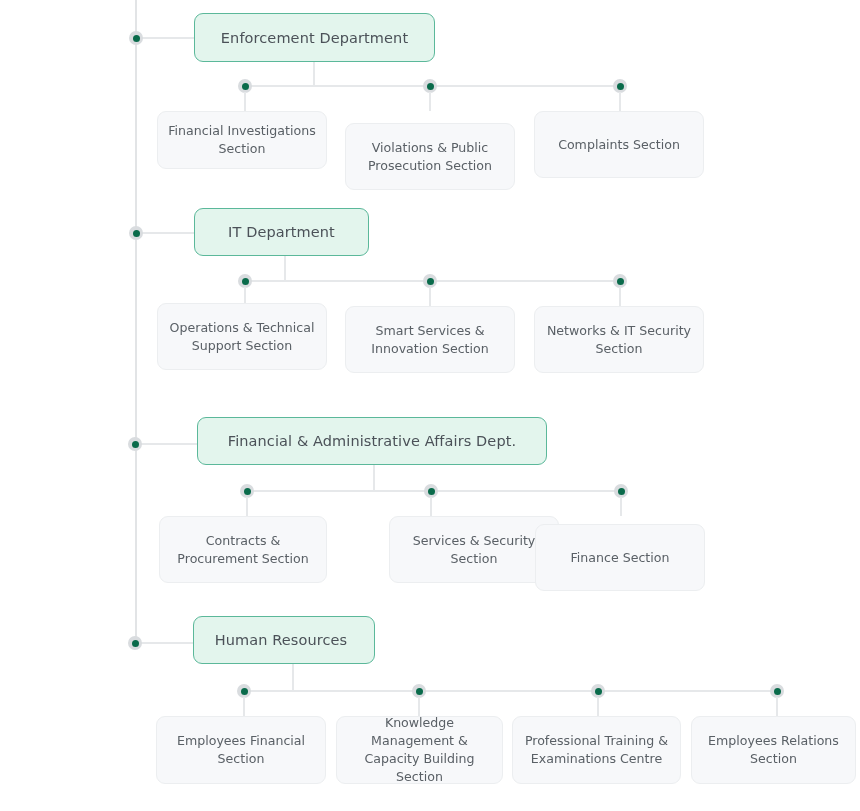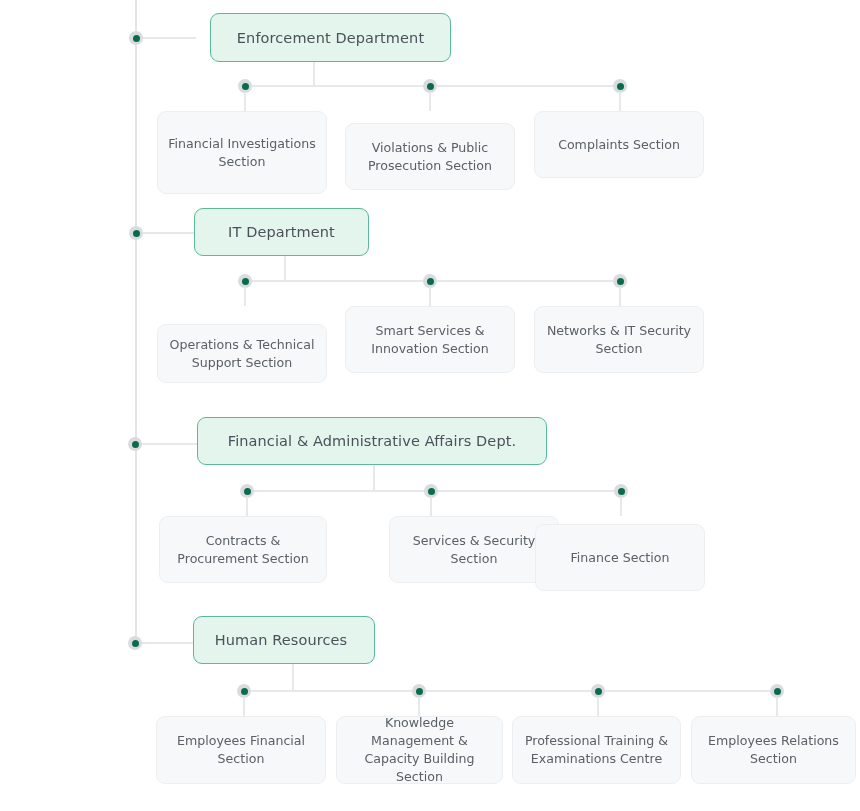--- a/index.html
+++ b/index.html
@@ -84,37 +84,37 @@
 </head>
 <body>
 
 <div id="stage">
 
   <div class="spine" style="left:135px; top:0px; height:643px;"></div>
 
   <div class="h-line" style="left:136px; top:37px; width:60px;"></div>
   <div class="dot" style="left:129px; top:31px;"></div>
 
-  <div class="dept-box" style="left:210px; top:13px; width:241px; height:49px;">
+  <div class="dept-box" style="left:194px; top:13px; width:241px; height:49px;">
     <span>Enforcement Department</span>
   </div>
 
   <div class="v-line" style="left:313px; top:62px; height:24px;"></div>
 
   <div class="h-line" style="left:245px; top:85px; width:376px;"></div>
 
   <div class="dot" style="left:238px; top:79px;"></div>
   <div class="dot" style="left:423px; top:79px;"></div>
   <div class="dot" style="left:613px; top:79px;"></div>
 
   <div class="v-line" style="left:244px; top:92px; height:19px;"></div>
   <div class="v-line" style="left:429px; top:92px; height:19px;"></div>
   <div class="v-line" style="left:619px; top:92px; height:19px;"></div>
 
-  <div class="sec-box" style="left:157px; top:111px; width:170px; height:83px;align-items:center;">
+  <div class="sec-box" style="left:157px; top:111px; width:170px; height:58px;align-items:center;">
     <span>Financial Investigations Section</span>
   </div>
   <div class="sec-box" style="left:345px; top:111px; width:170px; height:67px;margin-top:12px;">
     <span>Violations &amp; Public Prosecution Section</span>
   </div>
   <div class="sec-box" style="left:534px; top:111px; width:170px; height:67px;">
     <span>Complaints Section</span>
   </div>
 
   <div class="h-line" style="left:136px; top:232px; width:60px;"></div>
@@ -127,21 +127,21 @@
   <div class="v-line" style="left:284px; top:256px; height:25px;"></div>
   <div class="h-line" style="left:245px; top:280px; width:376px;"></div>
 
   <div class="dot" style="left:238px; top:274px;"></div>
   <div class="dot" style="left:423px; top:274px;"></div>
   <div class="dot" style="left:613px; top:274px;"></div>
   <div class="v-line" style="left:244px; top:287px; height:19px;"></div>
   <div class="v-line" style="left:429px; top:287px; height:19px;"></div>
   <div class="v-line" style="left:619px; top:287px; height:19px;"></div>
 
-  <div class="sec-box" style="left:157px; top:324px; width:170px; height:59px;">
+  <div class="sec-box" style="left:157px; top:303px; width:170px; height:67px;">
     <span>Operations &amp; Technical Support Section</span>
   </div>
   <div class="sec-box" style="left:345px; top:306px; width:170px; height:67px;">
     <span>Smart Services &amp; Innovation Section</span>
   </div>
   <div class="sec-box" style="left:534px; top:306px; width:170px; height:67px;">
     <span>Networks &amp; IT Security Section</span>
   </div>
 
   <div class="h-line" style="left:136px; top:443px; width:62px;"></div>

